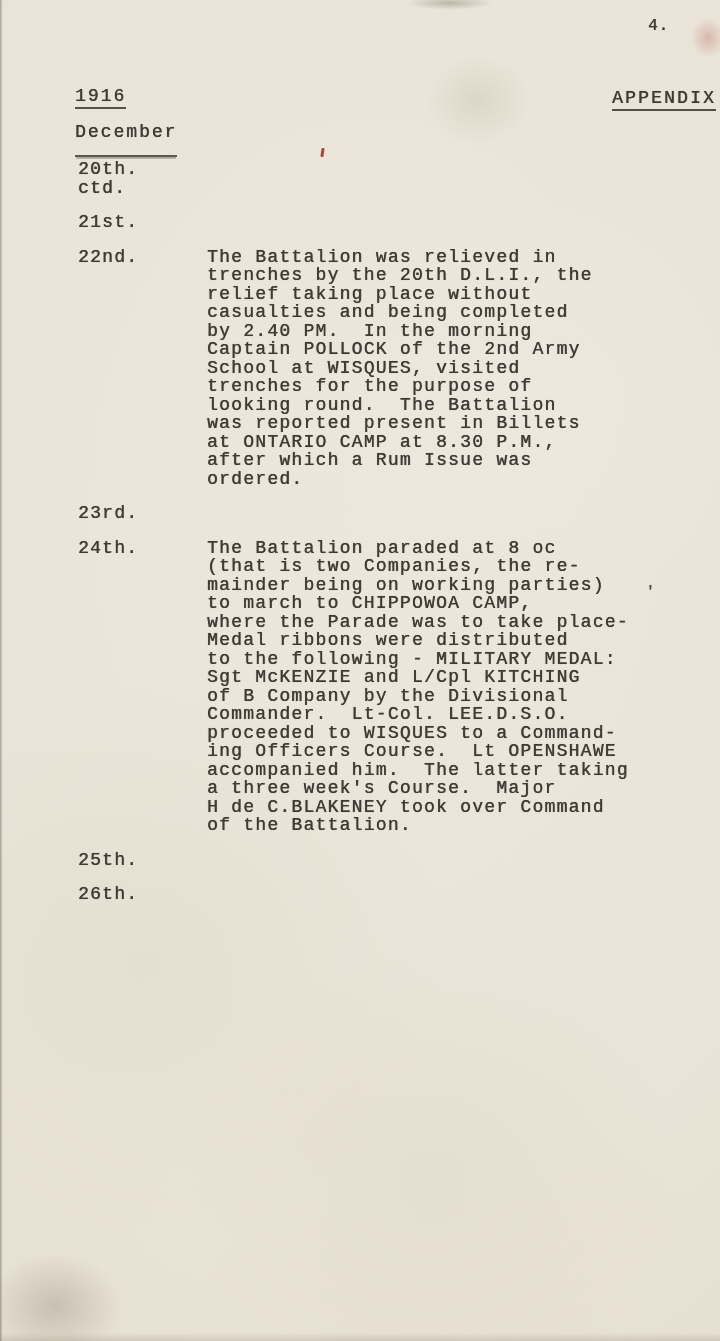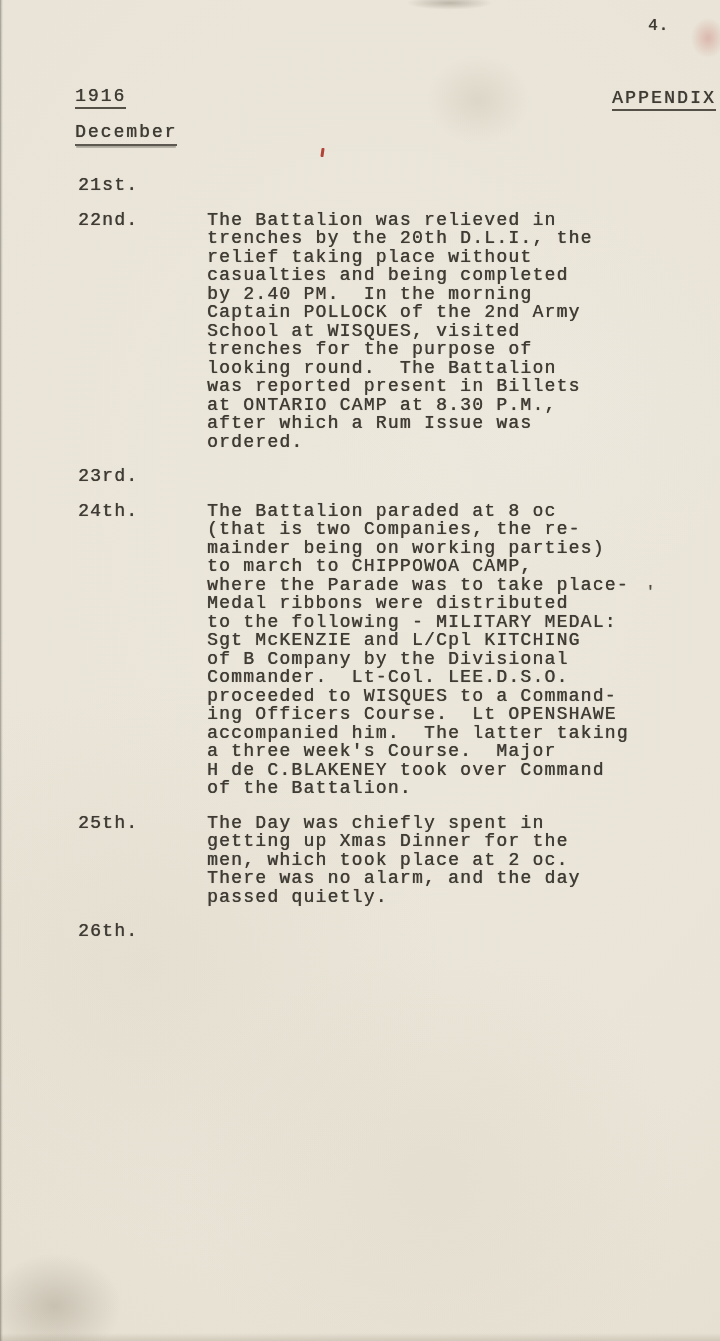--- a/index.html
+++ b/index.html
@@ -47,21 +47,21 @@
     border-bottom: 2px solid rgba(58,54,47,0.85);
     padding-bottom: 1px;
   }
   .month {
     position: absolute;
     top: 123px;
     left: 75px;
     letter-spacing: 2px;
     border-bottom: 2px solid rgba(58,54,47,0.8);
     box-shadow: 0 3px 0 -1.2px rgba(58,54,47,0.35);
-    padding-bottom: 2px;
+    padding-bottom: 13px;
     text-align: right;
   }
   .entries {
     position: absolute;
     top: 160px;
     left: 78px;
     width: 600px;
   }
   .entry {
     display: flex;
@@ -136,20 +136,22 @@
 
   <div class="year tw">1916</div>
 
   <div class="appendix tw">APPENDIX</div>
 
   <div class="month tw">December</div>
 
   <div class="entries">
 
     <div class="entry">
+      <div class="date tw">20th.
+ctd.</div>
     </div>
 
     <div class="entry">
       <div class="date tw">21st.</div>
     </div>
 
     <div class="entry">
       <div class="date tw">22nd.</div>
       <div class="text tw">The Battalion was relieved in
 trenches by the 20th D.L.I., the
@@ -185,25 +187,20 @@
 proceeded to WISQUES to a Command-
 ing Officers Course.  Lt OPENSHAWE
 accompanied him.  The latter taking
 a three week's Course.  Major
 H de C.BLAKENEY took over Command
 of the Battalion.</div>
     </div>
 
     <div class="entry">
       <div class="date tw">25th.</div>
-      <div class="text tw">The Day was chiefly spent in
-getting up Xmas Dinner for the
-men, which took place at 2 oc.
-There was no alarm, and the day
-passed quietly.</div>
     </div>
 
     <div class="entry">
       <div class="date tw">26th.</div>
     </div>
 
   </div>
 </div>
 
 </body></html>

